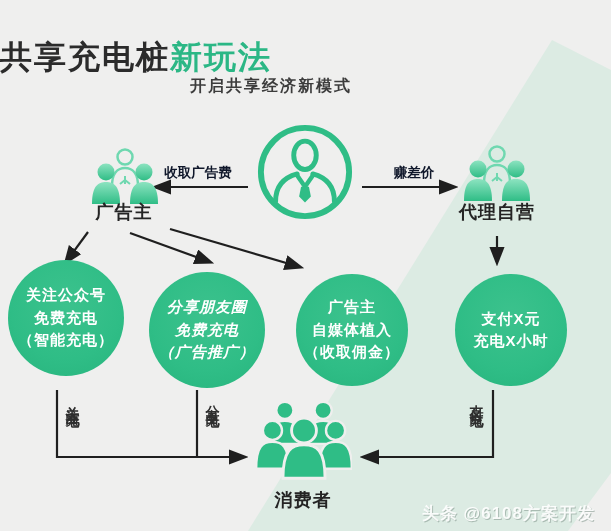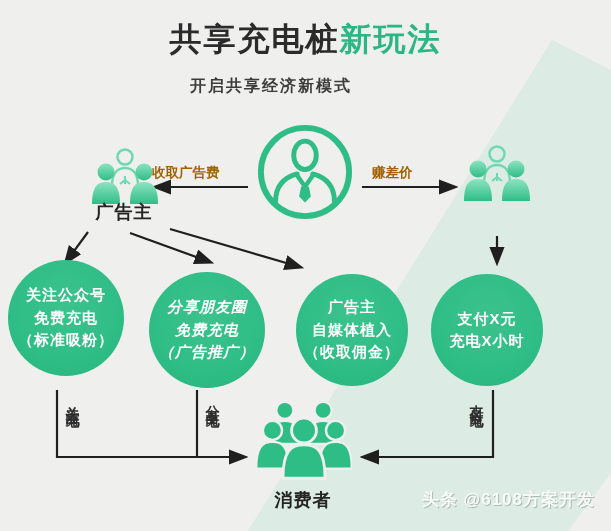--- a/index.html
+++ b/index.html
@@ -8,46 +8,46 @@
     background:#efefee;
     font-family:"Liberation Sans","DejaVu Sans",sans-serif;
     color:#2b2b2b;
   }
   .abs{position:absolute;}
   #bgband{position:absolute;left:0;top:0;z-index:0;}
   #connectors{position:absolute;left:0;top:0;z-index:1;}
   .layer{position:absolute;left:0;top:0;width:611px;height:531px;z-index:2;}
 
   .title{
-    left:0;top:18px;width:611px;text-align:center;
+    left:0;top:36px;width:611px;text-align:left;
     font-size:32px;font-weight:bold;letter-spacing:2px;
   }
   .title .green{color:#2bb785;}
   .subtitle{
     left:0;top:76px;width:542px;text-align:center;
     font-size:16px;font-weight:bold;color:#3c3c3c;letter-spacing:2px;
   }
 
   .node-label{font-weight:bold;font-size:18px;text-align:center;color:#242424;letter-spacing:1px;}
-  .edge-label{font-weight:bold;font-size:13.5px;color:#a16207;}
+  .edge-label{font-weight:bold;font-size:13.5px;text-align:center;color:#0f172a;}
 
   .bubble{
     position:absolute;border-radius:50%;
     background:radial-gradient(circle at 50% 38%, #3cc28d 0%, #2fbd86 60%, #27b47d 100%);
     color:#ffffff;display:flex;flex-direction:column;align-items:center;justify-content:center;
     text-align:center;font-weight:bold;font-size:15px;line-height:1.5;letter-spacing:1px;
   }
 
   .vlabel{
     position:absolute;writing-mode:vertical-rl;text-orientation:upright;
     font-size:14px;font-weight:bold;color:#2e2e2e;letter-spacing:3px;
   }
 
   .watermark{
-    right:16px;bottom:20px;font-size:17px;font-weight:bold;
+    right:16px;bottom:6px;font-size:17px;font-weight:bold;
     color:rgba(255,255,255,0.9);
     text-shadow:1px 1px 0 rgba(130,150,140,0.55);
     letter-spacing:1px;
   }
 </style>
 </head>
 <body>
 
 <svg id="bgband" width="611" height="531">
   <polygon points="552,40 611,70 611,473 568,531 248,531" fill="#dcebe3"></polygon>
@@ -109,37 +109,38 @@
   <div class="abs edge-label" style="left:372px;top:164px;width:84px;">赚差价</div>
   <svg class="abs" style="left:462px;top:143px;" width="70" height="62" viewBox="0 0 70 62">
     <circle cx="35" cy="11" r="7.5" fill="none" stroke="#6fd8b0" stroke-width="2.5"></circle>
     <path d="M22,40 C22,27 28,22 35,22 C42,22 48,27 48,40" fill="none" stroke="#6fd8b0" stroke-width="2.5"></path>
     <path d="M35,30 v8 M35,34 l-5,4 M35,34 l5,4" stroke="#6fd8b0" stroke-width="2" fill="none"></path>
     <circle cx="16" cy="26" r="8.5" fill="url(#g1)"></circle>
     <path d="M2,58 C2,40 8,36 16,36 C24,36 30,40 30,58 Z" fill="url(#g1)"></path>
     <circle cx="54" cy="26" r="8.5" fill="url(#g1)"></circle>
     <path d="M40,58 C40,40 46,36 54,36 C62,36 68,40 68,58 Z" fill="url(#g1)"></path>
   </svg>
+  <div class="abs node-label" style="left:447px;top:200px;width:100px;">代理自营</div>
 
   <div class="bubble" style="left:8px;top:260px;width:116px;height:116px;">
     <span>关注公众号</span>
     <span>免费充电</span>
-    <span>（标准吸粉）</span>
+    <span>（智能充电）</span>
   </div>
   <div class="bubble" style="left:149px;top:272px;width:116px;height:116px;font-style:italic;">
     <span>分享朋友圈</span>
     <span>免费充电</span>
     <span>（广告推广）</span>
   </div>
   <div class="bubble" style="left:296px;top:274px;width:112px;height:112px;">
     <span>广告主</span>
     <span>自媒体植入</span>
     <span>（收取佣金）</span>
   </div>
-  <div class="bubble" style="left:431px;top:274px;width:112px;height:112px;">
+  <div class="bubble" style="left:455px;top:274px;width:112px;height:112px;">
     <span>支付X元</span>
     <span>充电X小时</span>
   </div>
 
   <div class="vlabel" style="left:64px;top:394px;">关注充电</div>
   <div class="vlabel" style="left:204px;top:394px;">分享充电</div>
   <div class="vlabel" style="left:468px;top:394px;">支付充电</div>
 
   <svg class="abs" style="left:256px;top:396px;" width="96" height="88" viewBox="0 0 100 92">
     <g fill="#2fbd86">

